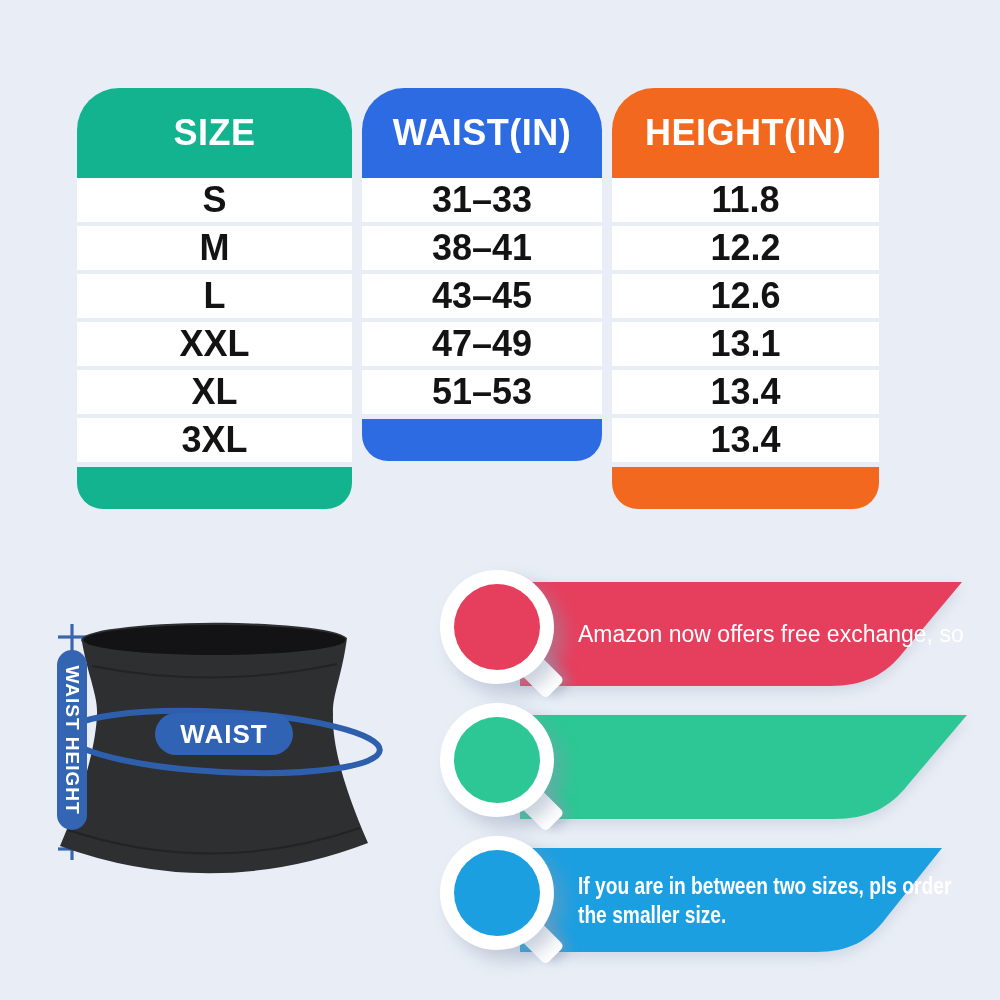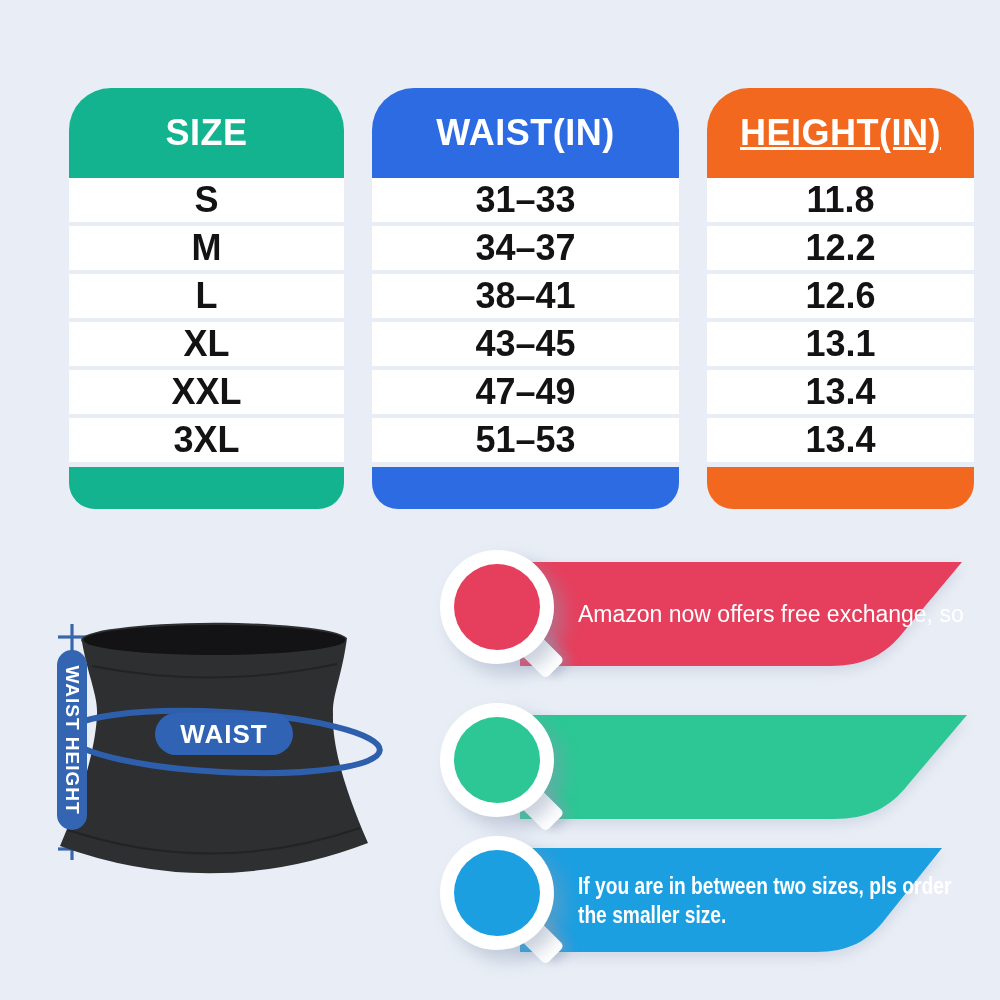--- a/index.html
+++ b/index.html
@@ -1,36 +1,36 @@
 <!DOCTYPE html>
 <html><head>
 <meta charset="utf-8">
 <style>
   html,body{margin:0;padding:0;}
   body{font-family:"Liberation Sans", sans-serif;}
   #canvas{position:relative;width:1000px;height:1000px;background:#E9EEF6;overflow:hidden;}
 
   
-  .sizing-table{position:absolute;left:69px;top:88px;display:flex;gap:28px;justify-content:center;}
-  .col{display:flex;flex-direction:column;width:307px;}
+  .sizing-table{position:absolute;left:77px;top:88px;display:flex;gap:10px;justify-content:center;}
+  .col{display:flex;flex-direction:column;width:240px;}
   .col.c0{width:275px}
   .col.c2{width:267px}
   .hdr{height:90px;border-radius:42px 42px 0 0;color:#fff;font-size:36px;font-weight:700;
        display:flex;align-items:center;justify-content:center;letter-spacing:.5px;}
   .cell{height:44px;margin-top:4px;background:#fff;color:#131313;font-size:36px;font-weight:700;
         display:flex;align-items:center;justify-content:center;}
   .cell.first{margin-top:0;}
   .ftr{height:42px;margin-top:5px;border-radius:0 0 26px 26px;}
 
   
   #illustration{position:absolute;left:15px;top:588px;width:440px;height:330px;}
 
   
   .callout{position:absolute;left:440px;width:555px;height:132px;}
-  .callout.c1{top:550px}
+  .callout.c1{top:570px}
   .callout.c2{top:703px}
   .callout.c3{top:836px}
   .banner{position:absolute;left:80px;top:12px;width:442px;height:104px;z-index:1;
           filter:drop-shadow(0 5px 7px rgba(150,160,185,.30));}
   .callout.c2 .banner{width:447px}
   .callout.c3 .banner{width:422px}
   .callout-text{position:absolute;left:138px;top:12px;height:104px;z-index:4;
                 display:flex;flex-direction:column;justify-content:center;
                 color:#fff;font-size:23px;line-height:29px;}
   .callout-text .line{white-space:nowrap;}
@@ -45,37 +45,36 @@
 <body>
 
 <div id="canvas" style="background: rgb(233, 238, 246);">
 
   <div class="sizing-table" id="sizing-table">
       <div class="col c0">
         <div class="hdr" style="background: rgb(20, 179, 144);">SIZE</div>
         <div class="cell first">S</div>
         <div class="cell">M</div>
         <div class="cell">L</div>
+        <div class="cell">XXL</div>
         <div class="cell">XL</div>
-        <div class="cell">XXL</div>
         <div class="cell">3XL</div>
         <div class="ftr" style="background: rgb(20, 179, 144);"></div>
       </div>
       <div class="col c1">
         <div class="hdr" style="background: rgb(45, 107, 227);">WAIST(IN)</div>
         <div class="cell first">31–33</div>
-        <div class="cell">34–37</div>
         <div class="cell">38–41</div>
         <div class="cell">43–45</div>
         <div class="cell">47–49</div>
         <div class="cell">51–53</div>
         <div class="ftr" style="background: rgb(45, 107, 227);"></div>
       </div>
       <div class="col c2">
-        <div class="hdr" style="background: rgb(242, 104, 30); text-decoration: underline;">HEIGHT(IN)</div>
+        <div class="hdr" style="background: rgb(242, 104, 30);">HEIGHT(IN)</div>
         <div class="cell first">11.8</div>
         <div class="cell">12.2</div>
         <div class="cell">12.6</div>
         <div class="cell">13.1</div>
         <div class="cell">13.4</div>
         <div class="cell">13.4</div>
         <div class="ftr" style="background: rgb(242, 104, 30);"></div>
       </div>
     </div>
 

